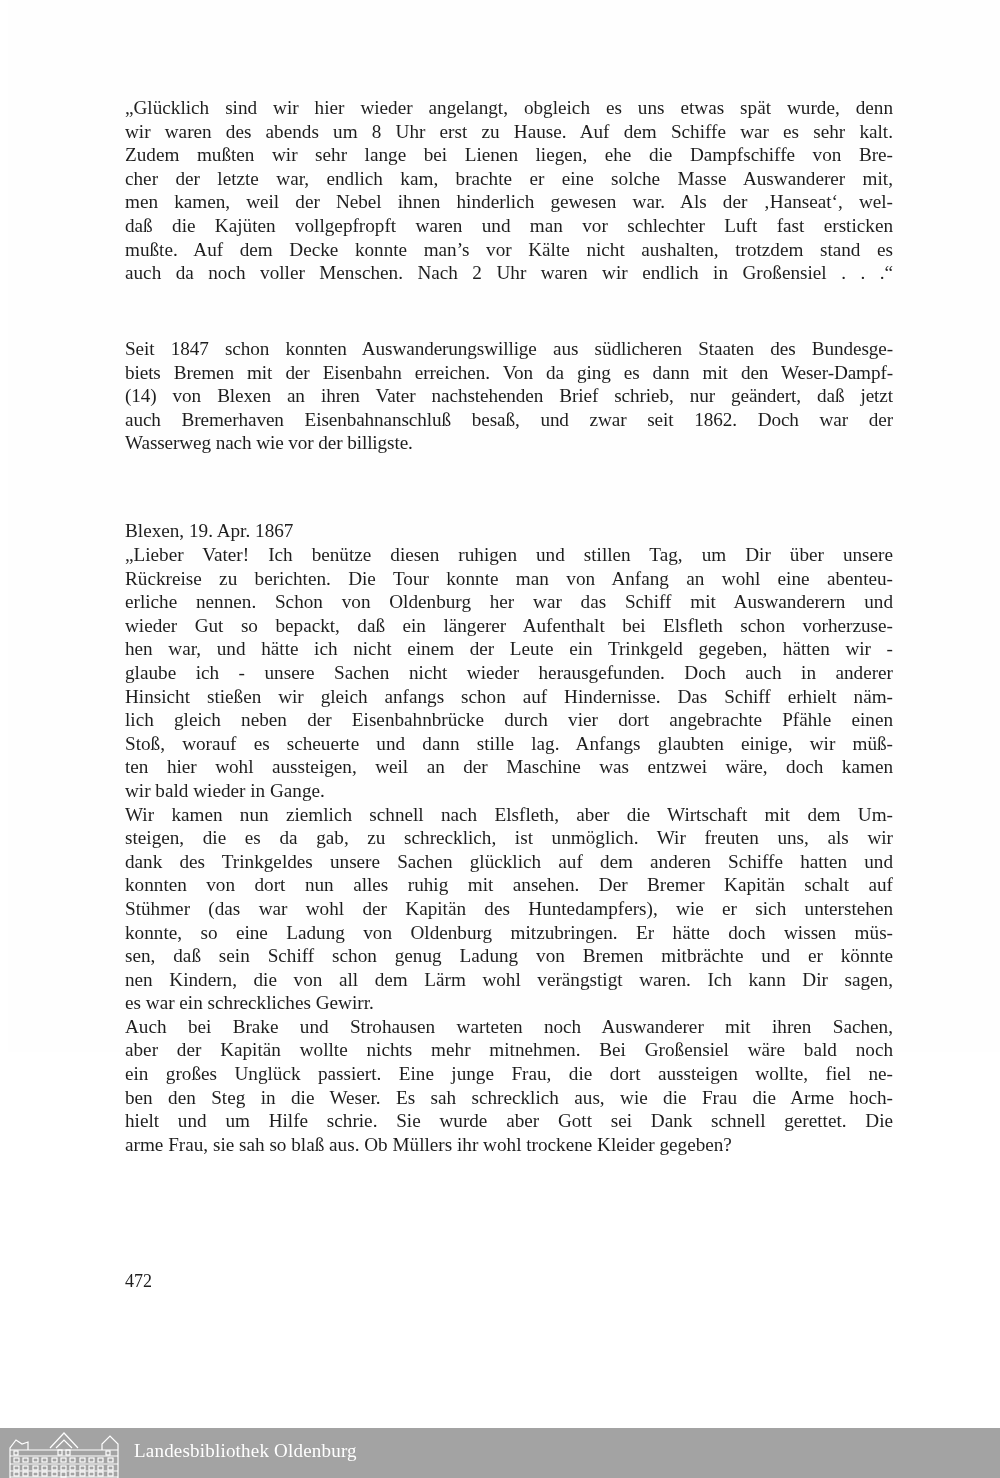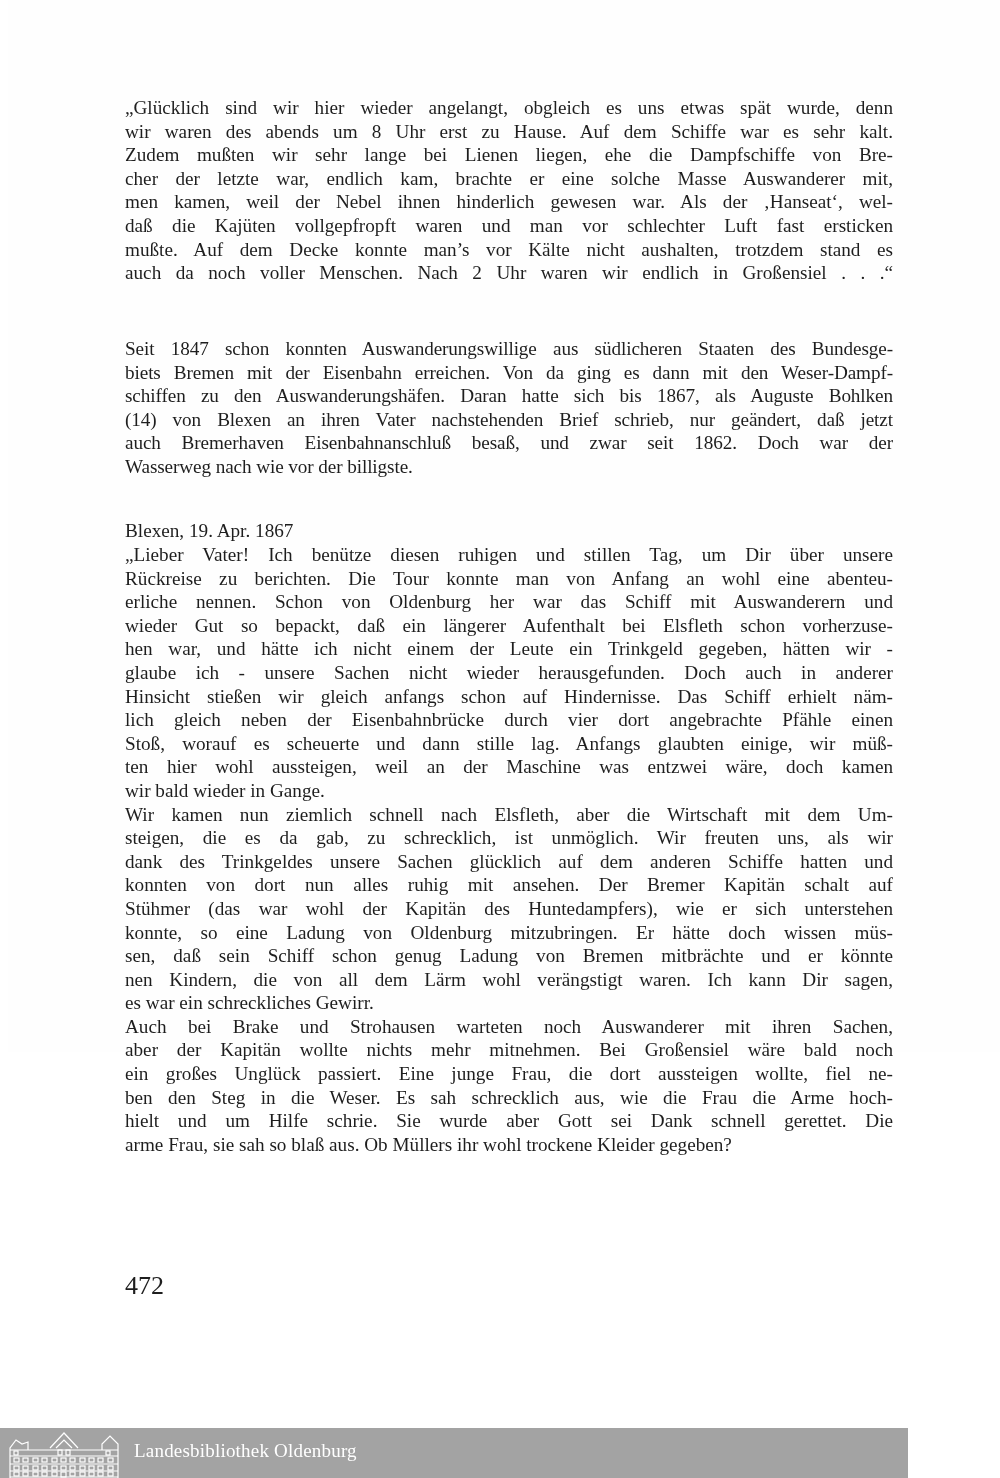--- a/index.html
+++ b/index.html
@@ -44,27 +44,27 @@
       letter-spacing: -0.1px;
     }
     #para1 { top: 96px; }
     #para2 { top: 337px; }
     #dateline { top: 519px; }
     #para3 { top: 543px; }
     .page-number {
       position: absolute;
       left: 117px;
       top: 1271px;
-      font-size: 26px;
+      font-size: 18px;
     }
     .footer {
       position: absolute;
       left: 0;
       top: 1428px;
-      width: 908px;
+      width: 1000px;
       height: 50px;
       background: #a3a3a3;
       text-align: right;
     }
     .footer-logo {
       position: absolute;
       left: 6px;
       top: 2px;
       width: 118px;
       height: 48px;
@@ -91,21 +91,20 @@
     <span class="line">cher der letzte war, endlich kam, brachte er eine solche Masse Auswanderer mit,</span>
     <span class="line">men kamen, weil der Nebel ihnen hinderlich gewesen war. Als der ‚Hanseat‘, wel-</span>
     <span class="line">daß die Kajüten vollgepfropft waren und man vor schlechter Luft fast ersticken</span>
     <span class="line">mußte. Auf dem Decke konnte man’s vor Kälte nicht aushalten, trotzdem stand es</span>
     <span class="line">auch da noch voller Menschen. Nach 2 Uhr waren wir endlich in Großensiel . . .“</span>
   </div>
 
   <div class="text-block italic" id="para2">
     <span class="line">Seit 1847 schon konnten Auswanderungswillige aus südlicheren Staaten des Bundesge-</span>
     <span class="line">biets Bremen mit der Eisenbahn erreichen. Von da ging es dann mit den Weser-Dampf-</span>
-    <span class="line">schiffen zu den Auswanderungshäfen. Daran hatte sich bis 1867, als Auguste Bohlken</span>
     <span class="line">(14) von Blexen an ihren Vater nachstehenden Brief schrieb, nur geändert, daß jetzt</span>
     <span class="line">auch Bremerhaven Eisenbahnanschluß besaß, und zwar seit 1862. Doch war der</span>
     <span class="line last">Wasserweg nach wie vor der billigste.</span>
   </div>
 
   <div class="text-block" id="dateline">
     <span class="line last">Blexen, 19. Apr. 1867</span>
   </div>
 
   <div class="text-block" id="para3">

